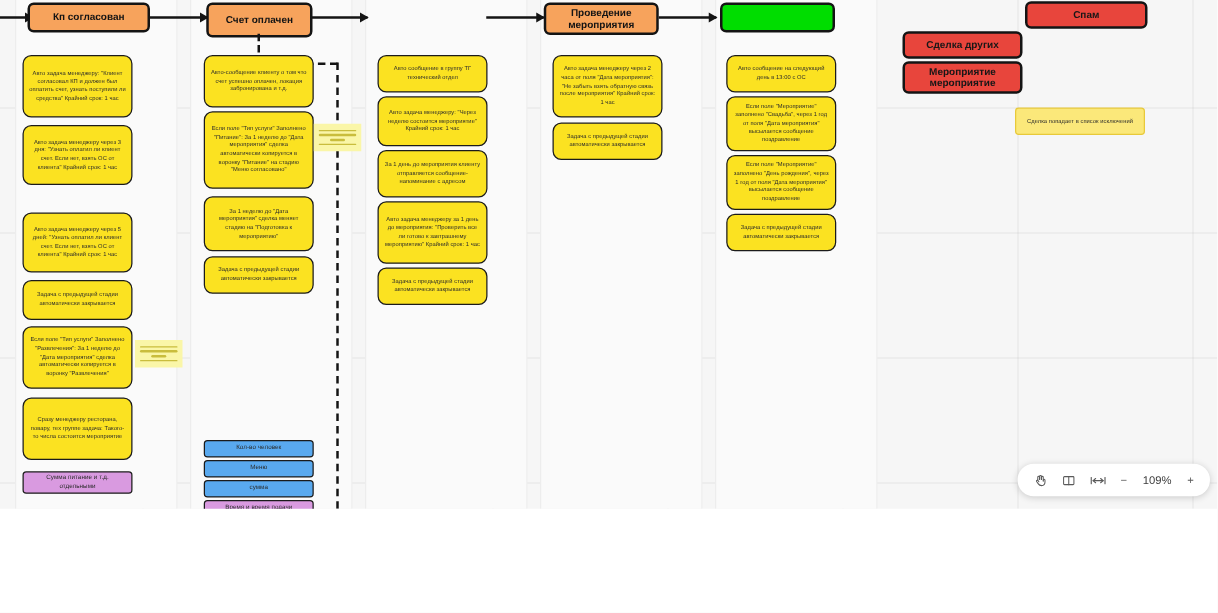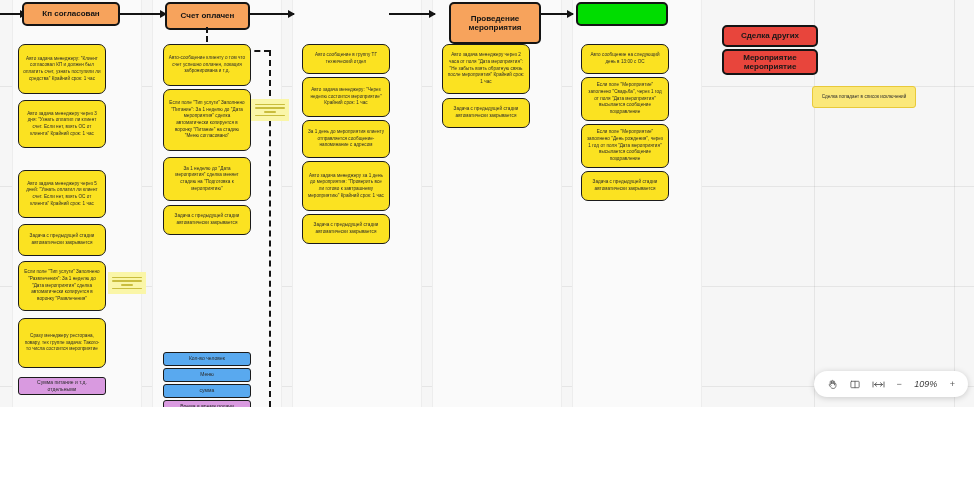--- a/index.html
+++ b/index.html
@@ -82,21 +82,21 @@
 
   
   .toolbar{
     position:absolute;right:6px;bottom:10px;
     height:26px;background:#ffffff;border-radius:13px;
     box-shadow:0 1px 6px rgba(0,0,0,.18);
     display:flex;align-items:center;gap:11px;padding:0 13px;
     font-size:9px;color:#4a4a4a;
   }
   .toolbar .tb{display:flex;align-items:center;justify-content:center;color:#5a5a5a;}
-  .toolbar .pct{font-size:9px;color:#3d3d3d;min-width:26px;text-align:center;font-style:italic;}
+  .toolbar .pct{font-size:9px;color:#3d3d3d;min-width:26px;text-align:center;}
   svg{display:block;}
 </style>
 </head>
 <body>
 
 <div id="app">
 
   <div class="board">
     <div class="grid"></div>
 
@@ -111,27 +111,30 @@
     <div class="arrow" style="left:248px;top:13px;width:46px;"></div>
     <div class="arrow" style="left:389px;top:13px;width:46px;"></div>
     <div class="arrow" style="left:527px;top:13px;width:46px;"></div>
 
     <div class="stage orange" style="left:22px;top:2px;width:98px;height:24px;">
       <span>Кп согласован</span>
     </div>
     <div class="stage orange" style="left:165px;top:2px;width:85px;height:28px;">
       <span>Счет оплачен</span>
     </div>
-    <div class="stage orange" style="left:449px;top:2px;width:92px;height:42px;">
+    <div class="stage orange" style="left:435px;top:2px;width:92px;height:26px;">
       <span>Проведение мероприятия</span>
     </div>
     <div class="stage green" style="left:576px;top:2px;width:92px;height:24px;">
       <span></span>
     </div>
 
+    <div class="stage red" style="left:820px;top:1px;width:98px;height:22px;">
+      <span>Спам</span>
+    </div>
     <div class="stage red" style="left:722px;top:25px;width:96px;height:22px;">
       <span>Сделка других</span>
     </div>
     <div class="stage red" style="left:722px;top:49px;width:96px;height:26px;">
       <span>Мероприятие мероприятие</span>
     </div>
 
     <div class="dashline" style="left:206px;top:27px;height:24px;"></div>
     <div class="dashline-h" style="left:206px;top:50px;width:64px;"></div>
     <div class="dashline" style="left:269px;top:50px;height:357px;"></div>

